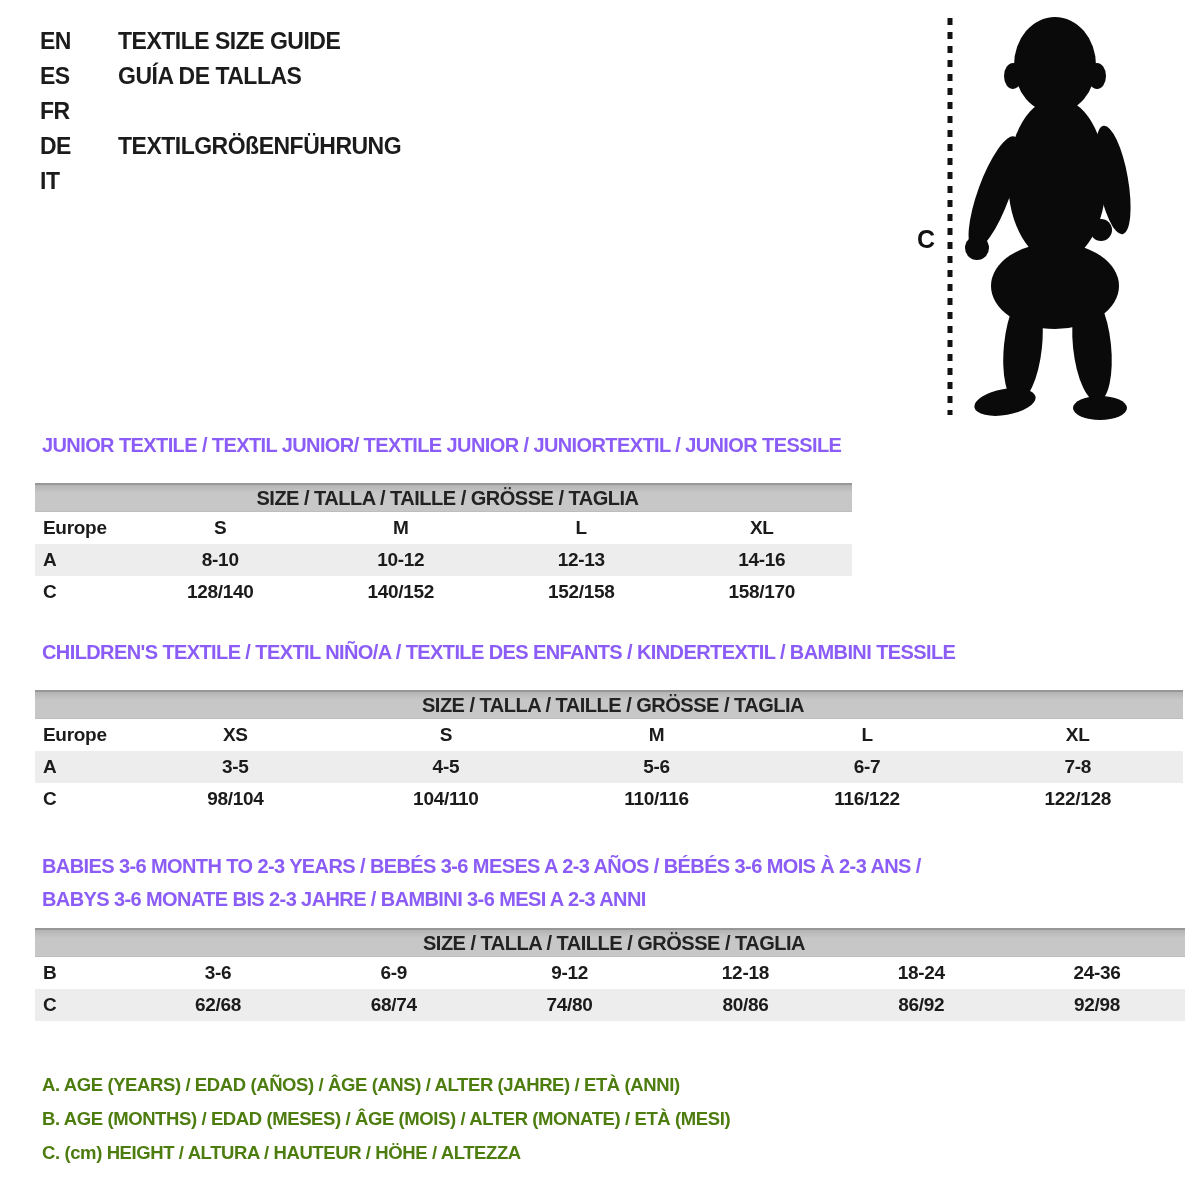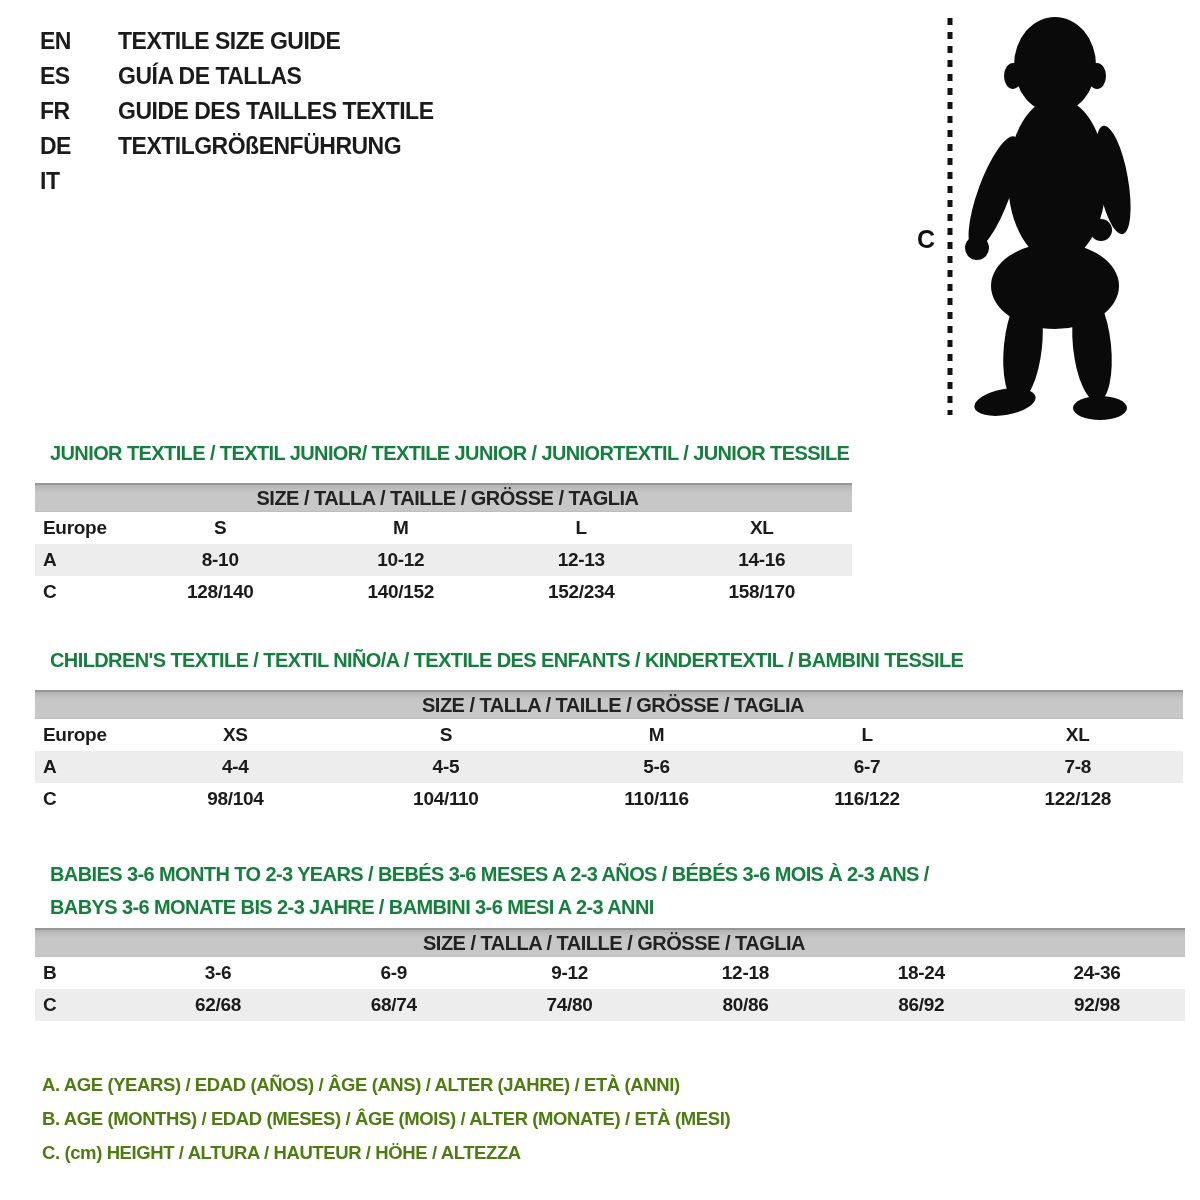--- a/index.html
+++ b/index.html
@@ -16,22 +16,22 @@
   .lang-code, .lang-label {
     font-weight:700; font-size:23px; letter-spacing:-0.5px; white-space:nowrap;
   }
   .lang-code { width:78px; }
 
   
   .figure { position:absolute; left:893px; top:8px; width:270px; height:415px; }
 
   
   .tbl-title {
-    position:absolute; margin:8px; font-weight:700; font-size:20px;
-    letter-spacing:-0.6px; white-space:nowrap; color:#15803d;
+    position:absolute; margin:0; font-weight:700; font-size:20px;
+    letter-spacing:-0.6px; white-space:nowrap; color:#8b5cf6;
   }
   #t1-title { left:42px; top:434px; }
   #t2-title { left:42px; top:641px; }
   #t3-title { left:42px; top:850px; line-height:33px; }
 
   
   .size-table {
     position:absolute; border-collapse:collapse; table-layout:fixed;
     font-weight:700; color:#1b1b1b;
   }
@@ -68,21 +68,20 @@
     <div class="lang-row">
       <span class="lang-code">EN</span>
       <span class="lang-label">TEXTILE SIZE GUIDE</span>
     </div>
     <div class="lang-row">
       <span class="lang-code">ES</span>
       <span class="lang-label">GUÍA DE TALLAS</span>
     </div>
     <div class="lang-row">
       <span class="lang-code">FR</span>
-      <span class="lang-label">GUIDE DES TAILLES TEXTILE</span>
     </div>
     <div class="lang-row">
       <span class="lang-code">DE</span>
       <span class="lang-label">TEXTILGRÖßENFÜHRUNG</span>
     </div>
     <div class="lang-row">
       <span class="lang-code">IT</span>
     </div>
   </div>
 
@@ -134,21 +133,21 @@
         <td class="lbl">A</td>
         <td>8-10</td>
         <td>10-12</td>
         <td>12-13</td>
         <td>14-16</td>
       </tr>
       <tr>
         <td class="lbl">C</td>
         <td>128/140</td>
         <td>140/152</td>
-        <td>152/234</td>
+        <td>152/158</td>
         <td>158/170</td>
       </tr>
     </tbody>
   </table>
 
   <h2 class="tbl-title" id="t2-title">CHILDREN'S TEXTILE / TEXTIL NIÑO/A / TEXTILE DES ENFANTS / KINDERTEXTIL / BAMBINI TESSILE</h2>
   <table class="size-table" id="t2">
     <colgroup>
         <col class="label">
         <col>
@@ -166,21 +165,21 @@
       <tr>
         <td class="lbl">Europe</td>
         <td>XS</td>
         <td>S</td>
         <td>M</td>
         <td>L</td>
         <td>XL</td>
       </tr>
       <tr class="shade">
         <td class="lbl">A</td>
-        <td>4-4</td>
+        <td>3-5</td>
         <td>4-5</td>
         <td>5-6</td>
         <td>6-7</td>
         <td>7-8</td>
       </tr>
       <tr>
         <td class="lbl">C</td>
         <td>98/104</td>
         <td>104/110</td>
         <td>110/116</td>

